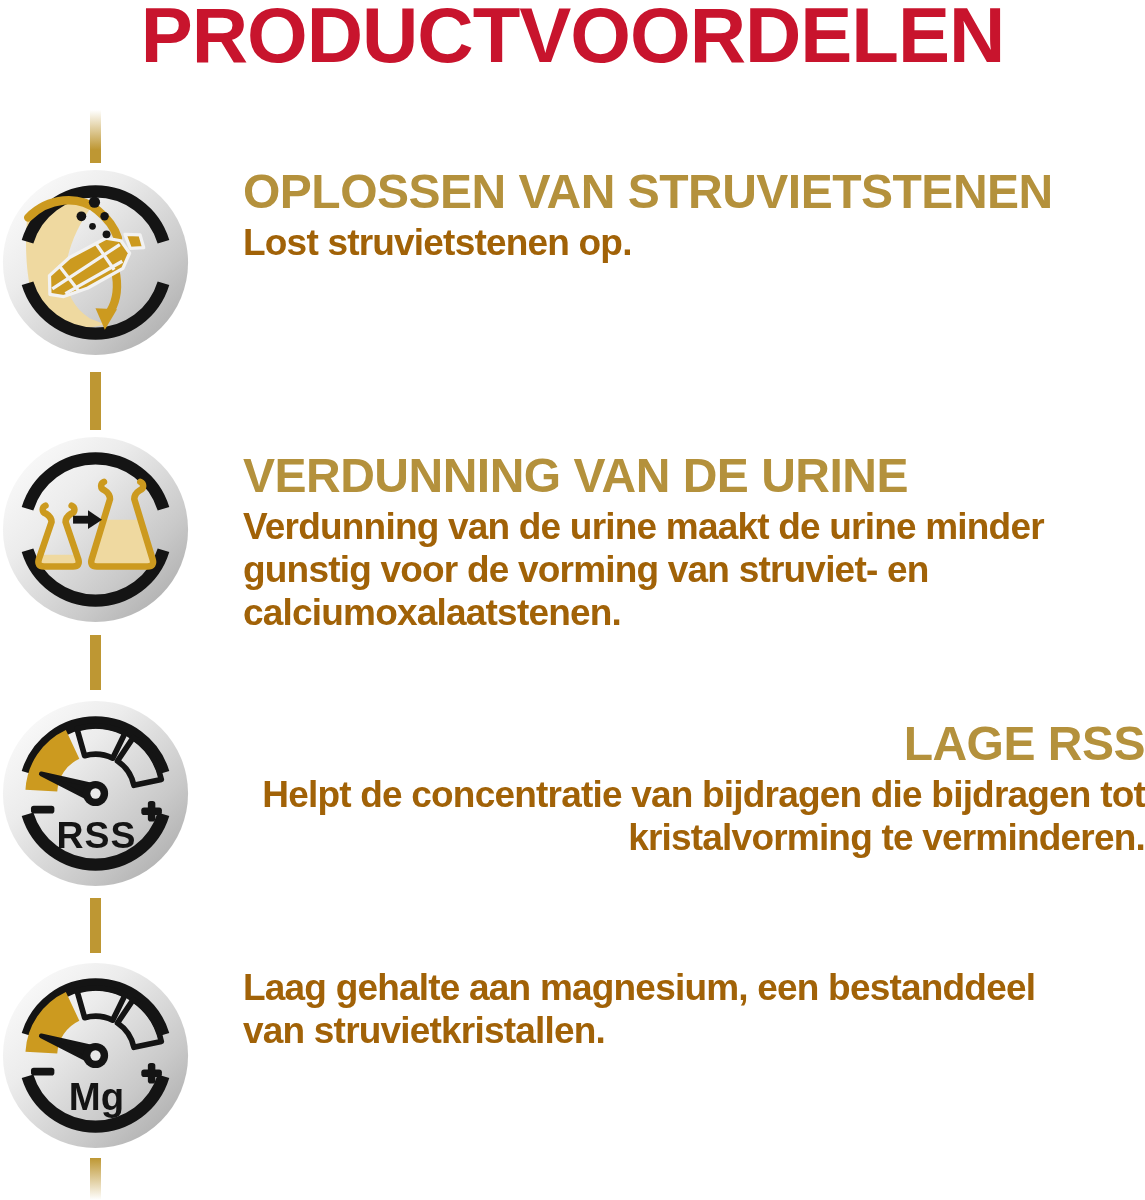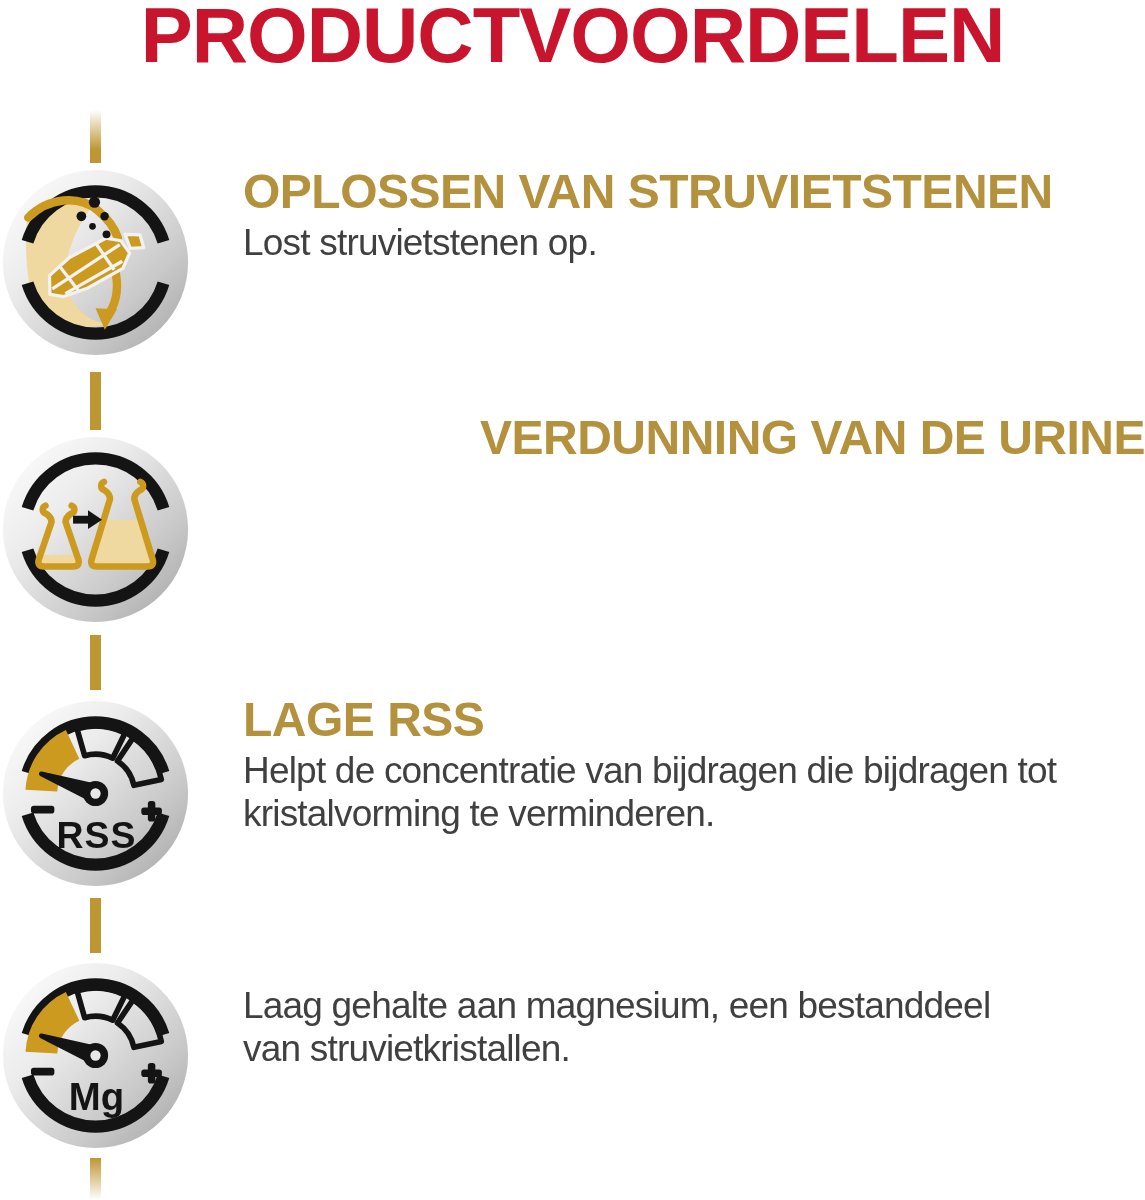--- a/index.html
+++ b/index.html
@@ -16,30 +16,30 @@
     position:absolute;left:90px;width:11px;background:#BE9733;
   }
   .dash.d1{top:110px;height:53px;background:linear-gradient(to bottom,rgba(190,151,51,0),#BE9733 75%);}
   .dash.d2{top:372px;height:58px;}
   .dash.d3{top:635px;height:55px;}
   .dash.d4{top:898px;height:55px;}
   .dash.d5{top:1158px;height:42px;background:linear-gradient(to bottom,#BE9733,rgba(190,151,51,0));}
   .benefit-icon{position:absolute;left:2px;width:187px;height:187px;}
   .icon-1{top:169px;} .icon-2{top:436px;} .icon-3{top:700px;} .icon-4{top:962px;}
   .section{position:absolute;left:243px;width:902px;}
-  .s1{top:168px;} .s2{top:414px;text-align:right;} .s3{top:696px;} .s4{top:956px;}
+  .s1{top:168px;} .s2{top:452px;} .s3{top:720px;text-align:right;} .s4{top:956px;}
   .benefit-heading{
     margin:0;font-size:48px;line-height:47px;font-weight:bold;
     letter-spacing:-0.5px;color:#B4913C;white-space:pre;
   }
   .benefit-body{
-    margin:6px 0 0 0;font-size:37px;line-height:43px;font-weight:normal;
-    letter-spacing:-0.8px;color:#404040;white-space:pre;
+    margin:6px 0 0 0;font-size:37px;line-height:43px;font-weight:bold;
+    letter-spacing:-0.8px;color:#a16207;white-space:pre;
   }
-  .s4 .benefit-body{margin-top:28px;}
+  .s4 .benefit-body{margin-top:10px;}
   .gauge-label{font-family:"Liberation Sans", sans-serif;font-weight:bold;fill:#141414;}
 </style>
 </head>
 <body>
 
 <svg width="0" height="0" style="position:absolute" aria-hidden="true">
   <defs>
     <linearGradient id="silver" x1="0" y1="0" x2="1" y2="1">
       <stop offset="0" stop-color="#ffffff"></stop>
       <stop offset="0.35" stop-color="#ececec"></stop>
@@ -125,20 +125,23 @@
   <text x="101" y="158" text-anchor="middle" font-size="41" class="gauge-label">Mg</text>
 </svg>
 
 <div class="section s1">
   <h2 class="benefit-heading">OPLOSSEN VAN STRUVIETSTENEN</h2>
   <p class="benefit-body">Lost struvietstenen op.</p>
 </div>
 
 <div class="section s2">
   <h2 class="benefit-heading">VERDUNNING VAN DE URINE</h2>
+  <p class="benefit-body">Verdunning van de urine maakt de urine minder
+gunstig voor de vorming van struviet- en
+calciumoxalaatstenen.</p>
 </div>
 
 <div class="section s3">
   <h2 class="benefit-heading">LAGE RSS</h2>
   <p class="benefit-body">Helpt de concentratie van bijdragen die bijdragen tot
 kristalvorming te verminderen.</p>
 </div>
 
 <div class="section s4">
   <p class="benefit-body">Laag gehalte aan magnesium, een bestanddeel

